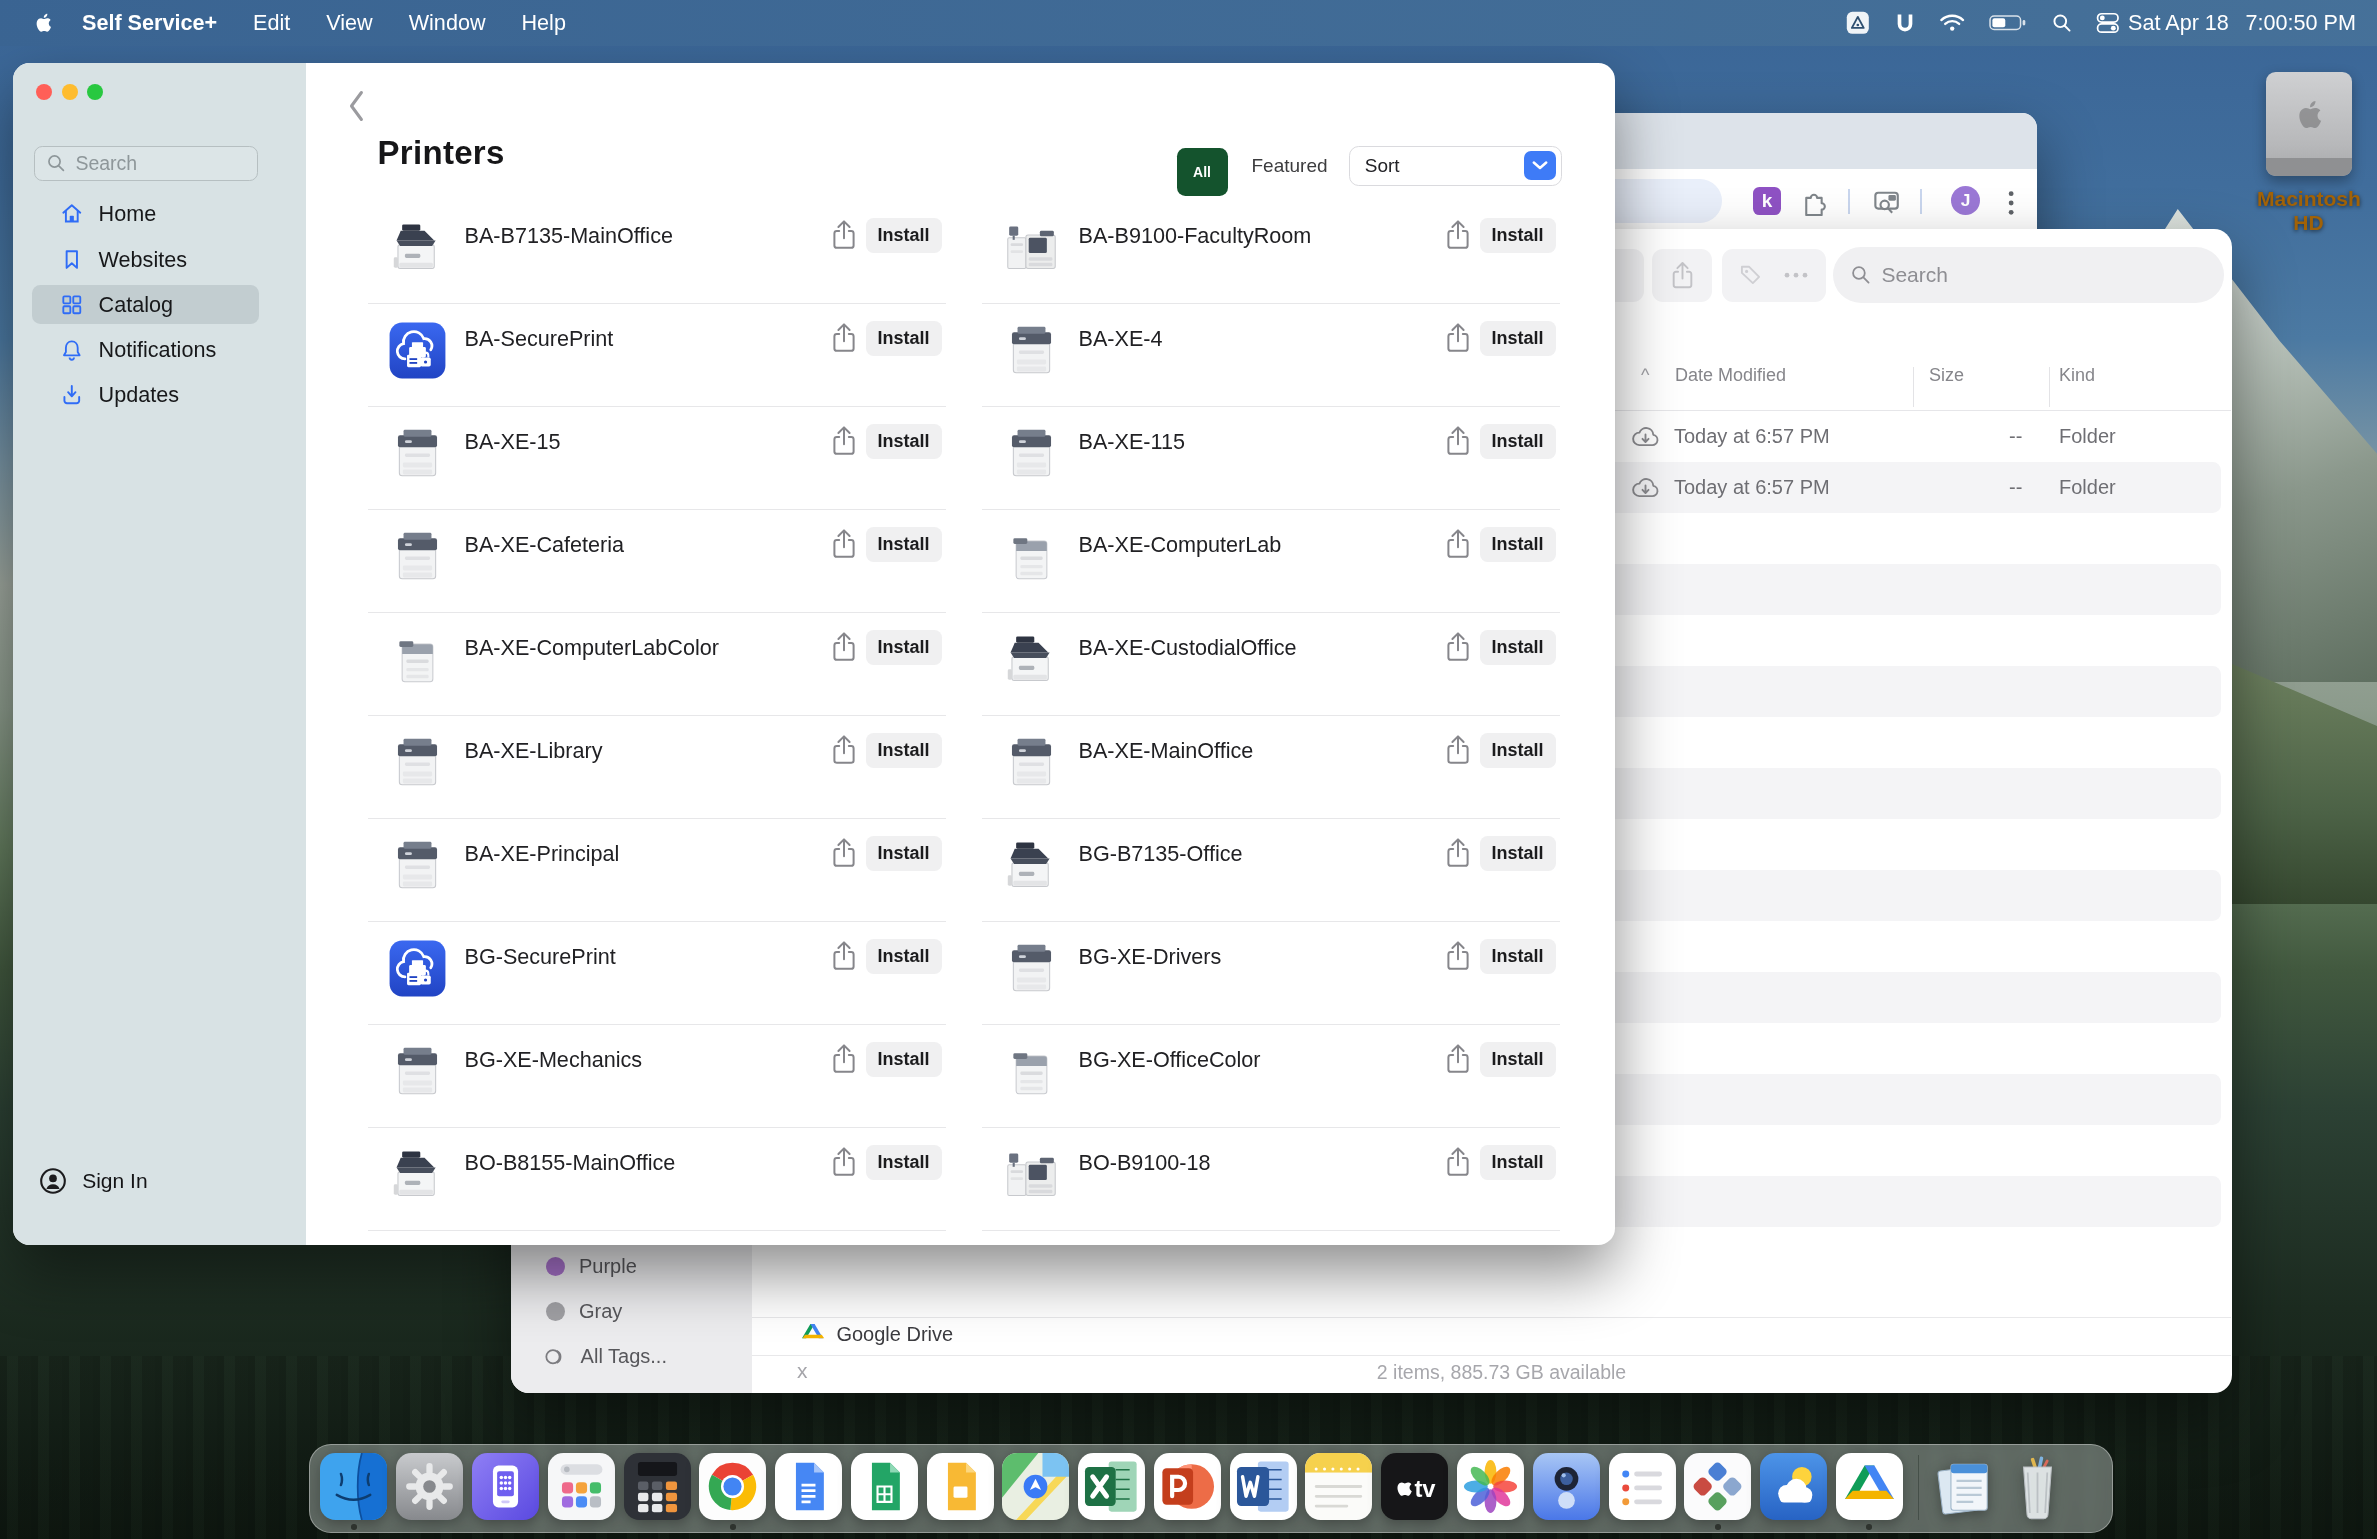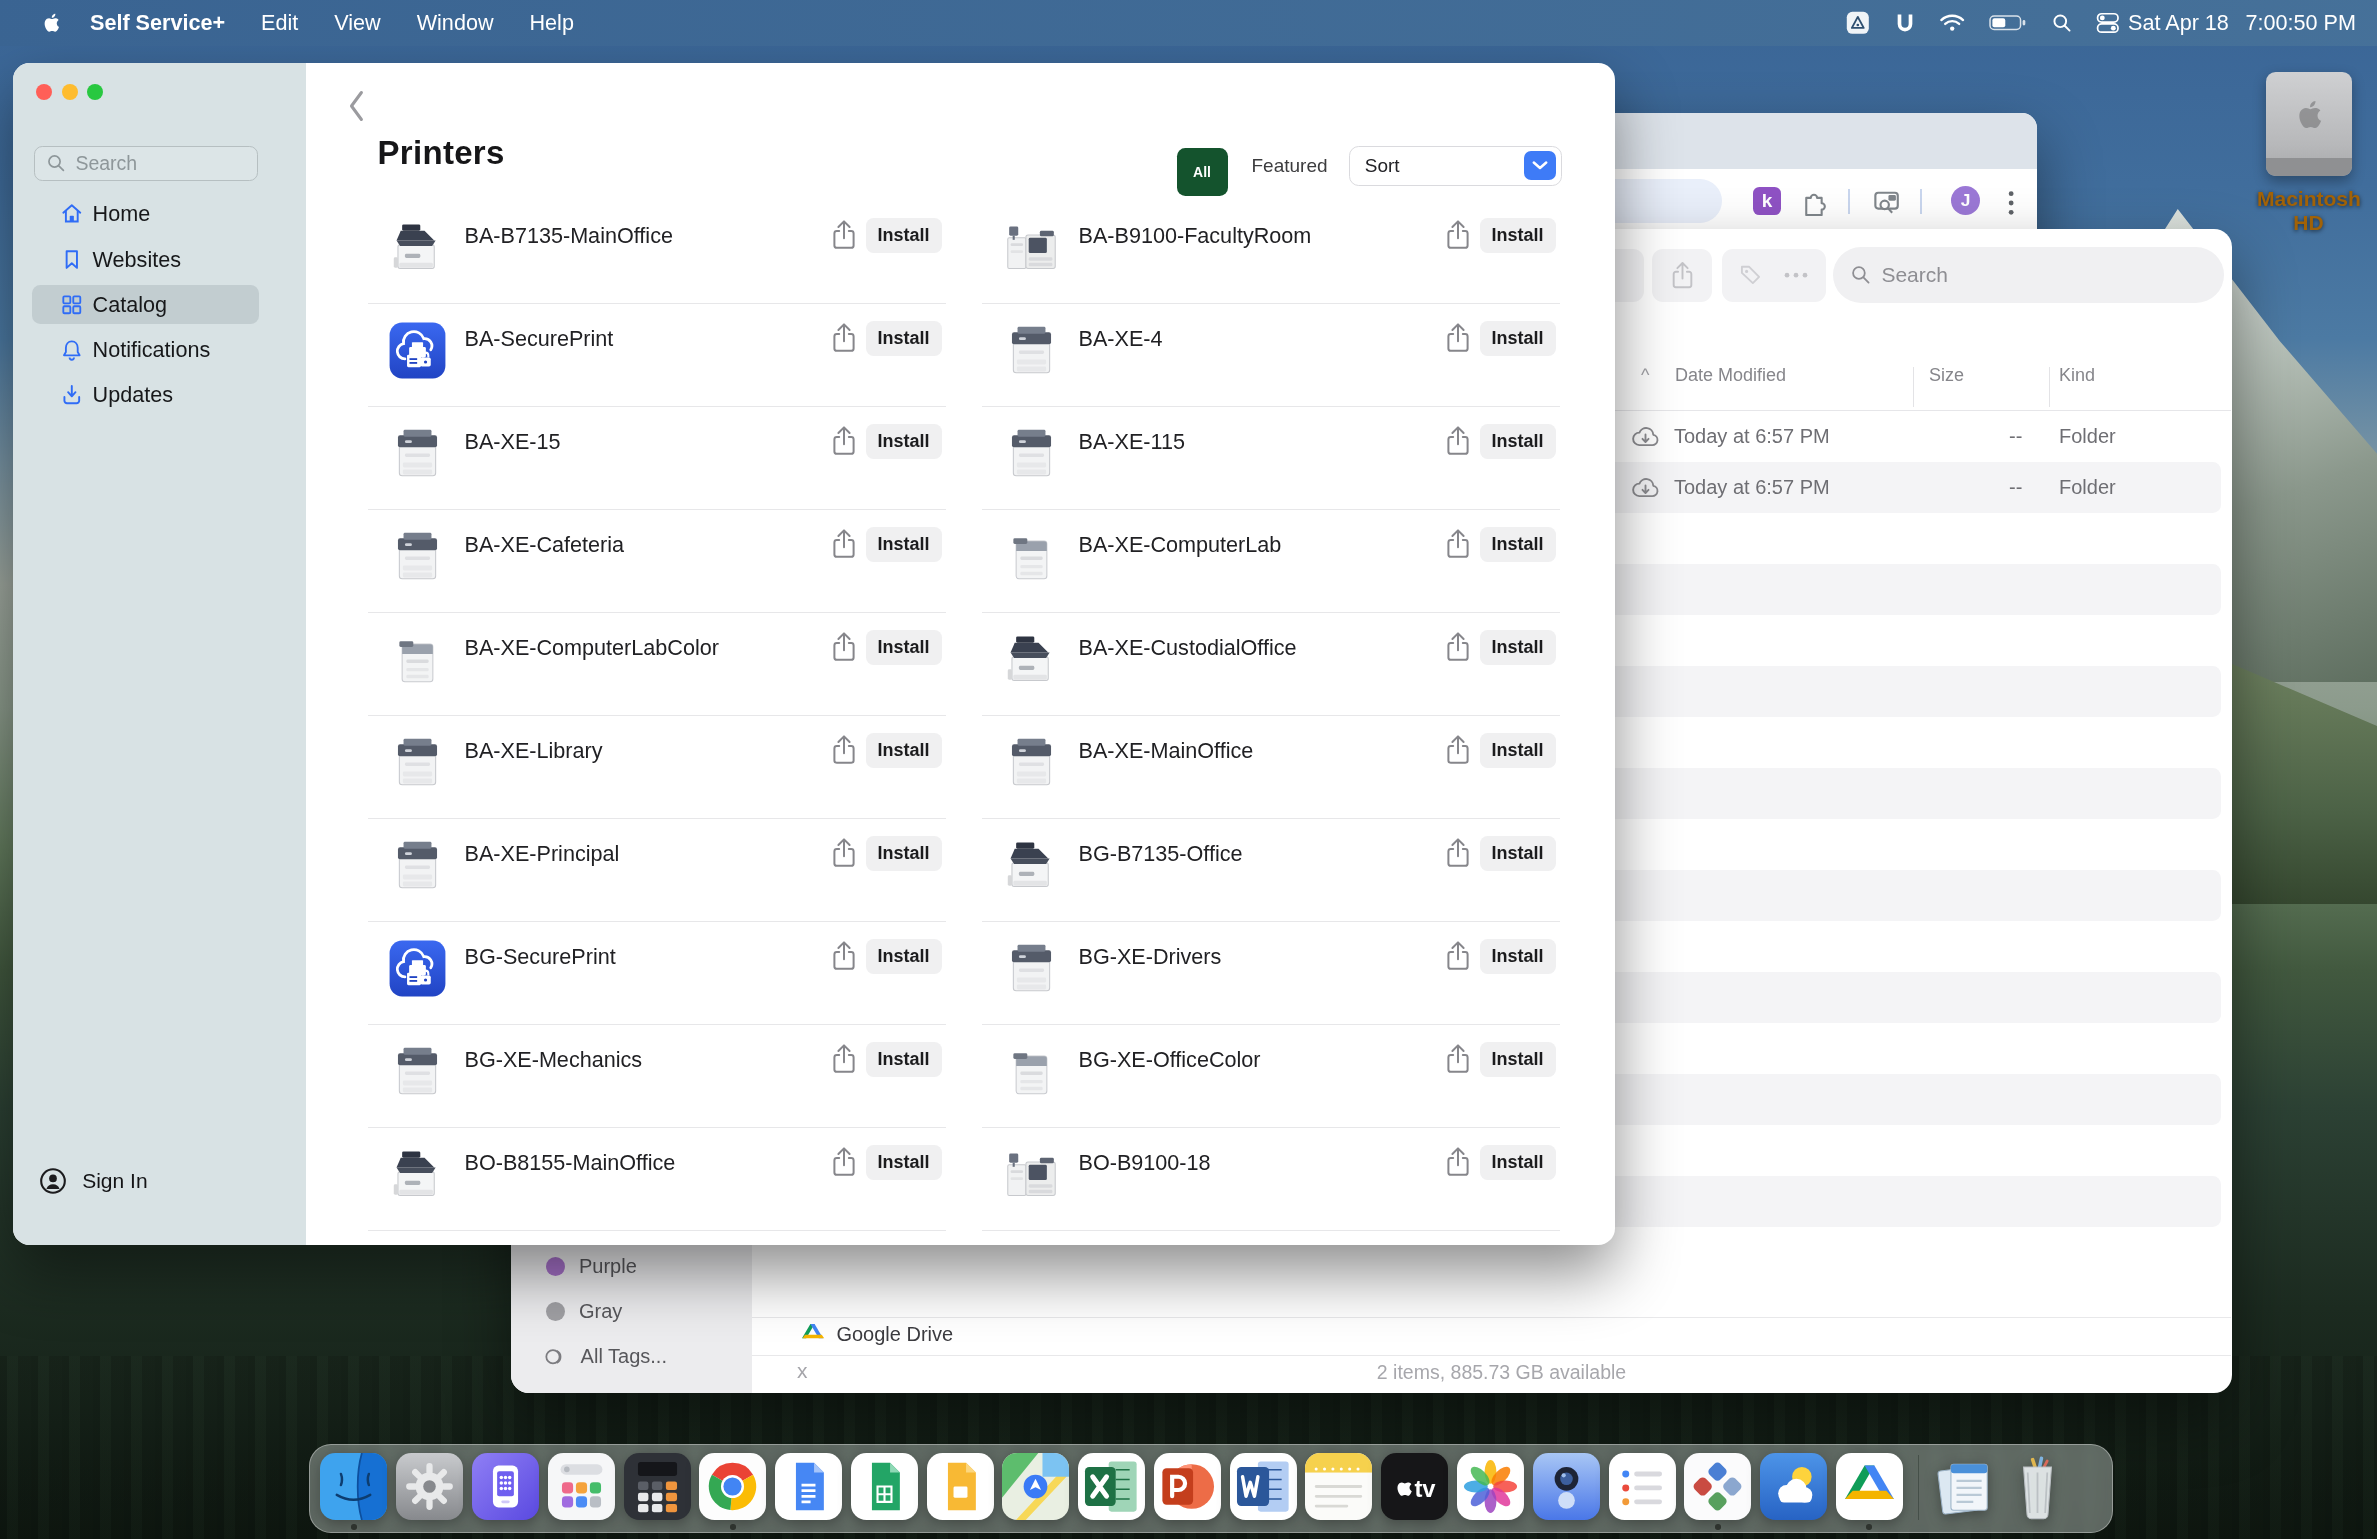--- a/index.html
+++ b/index.html
@@ -15,21 +15,21 @@
     clip-path:polygon(55% 0,78% 28%,100% 52%,100% 100%,0 100%,14% 66%,32% 34%);}
   .ridge{position:absolute;left:1766px;top:598px;width:612px;height:306px;
     background:linear-gradient(180deg,#7d8f6b,#4c6246 70%,#35472f);
     clip-path:polygon(0 62%,22% 30%,48% 56%,72% 18%,100% 42%,100% 100%,0 100%);}
   .water-tex{position:absolute;left:0;top:1356px;width:2377px;height:184px;opacity:.45;
     background:repeating-linear-gradient(90deg,rgba(0,0,0,.30) 0 7px,rgba(60,80,60,.12) 7px 18px,rgba(0,0,0,.22) 18px 31px);}
   
   .menubar{position:absolute;left:0;top:0;width:2377px;height:46px;
     background:linear-gradient(90deg,rgba(58,100,146,.96),rgba(70,113,153,.96));
     display:flex;align-items:center;color:#fff;z-index:50;}
-  .mb-left{display:flex;align-items:center;gap:0;padding-left:40px;}
+  .mb-left{display:flex;align-items:center;gap:0;padding-left:32px;}
   .mb-apple{display:flex;align-items:center;margin-right:26.4px;}
   .mb-app{font-weight:bold;font-size:21.6px;margin-right:36px;}
   .mb-item{font-size:21.6px;margin-right:36px;}
   .mb-right{margin-left:auto;display:flex;align-items:center;gap:8px;padding-right:21px;}
   .mb-clock{font-size:21.6px;display:flex;gap:16.7px;}
   .mb-ic{display:flex;align-items:center;}
   
   .win{position:absolute;background:#fff;box-shadow:0 28px 63px rgba(0,0,0,.45);}
   
   #chrome-win{left:1043px;top:113px;width:994px;height:528px;border-radius:15.3px 15.3px 0 0;z-index:1;}
@@ -71,21 +71,21 @@
   .fd-status .st{position:absolute;left:0;width:1981px;text-align:center;top:5.6px;font-size:19.5px;color:#a7a7ac;}
   
   #ss-win{left:12.5px;top:63px;width:1602px;height:1182px;border-radius:16.7px;z-index:3;overflow:hidden;}
   .ss-sidebar{position:absolute;left:0;top:0;width:293px;height:1182px;background:#d8e2e4;}
   .tl{position:absolute;top:21px;width:16px;height:16px;border-radius:50%;}
   .ss-search{position:absolute;left:21.6px;top:83px;width:222px;height:33px;border:1.4px solid #b6bfc1;border-radius:8.3px;
     display:flex;align-items:center;background:rgba(255,255,255,.12);}
   .ss-search .ph{font-size:19.5px;color:#8e979a;margin-left:8.3px;}
   .nav-item{position:absolute;left:19.5px;width:227px;height:39px;border-radius:8.3px;display:flex;align-items:center;color:#2f6cf6;}
   .nav-item.sel{background:#c2cdd0;}
-  .nav-item .lbl{font-size:21.6px;color:#17181a;margin-left:9px;}
+  .nav-item .lbl{font-size:21.6px;color:#17181a;margin-left:15px;}
   .nav-item svg{margin-left:14px;}
   .ss-signin{position:absolute;left:26.4px;top:1104px;display:flex;align-items:center;gap:15.3px;}
   .ss-signin .lbl{font-size:21px;color:#141416;}
   .ss-back{position:absolute;left:332px;top:25px;width:28px;height:36px;}
   .ss-title{position:absolute;left:365px;top:71px;font-size:33px;font-weight:bold;color:#161618;letter-spacing:0.3px;}
   .pill-all{position:absolute;left:1164px;top:85px;width:51px;height:48px;background:#14532d;border-radius:8.3px;
     color:#fff;font-size:14px;font-weight:bold;display:flex;align-items:center;justify-content:center;}
   .lbl-featured{position:absolute;left:1239px;top:92px;font-size:19px;color:#3c3c3e;}
   .sort-box{position:absolute;left:1336px;top:83px;width:211px;height:38px;background:#fff;border:1.4px solid #dadade;
     border-radius:9.7px;display:flex;align-items:center;}

